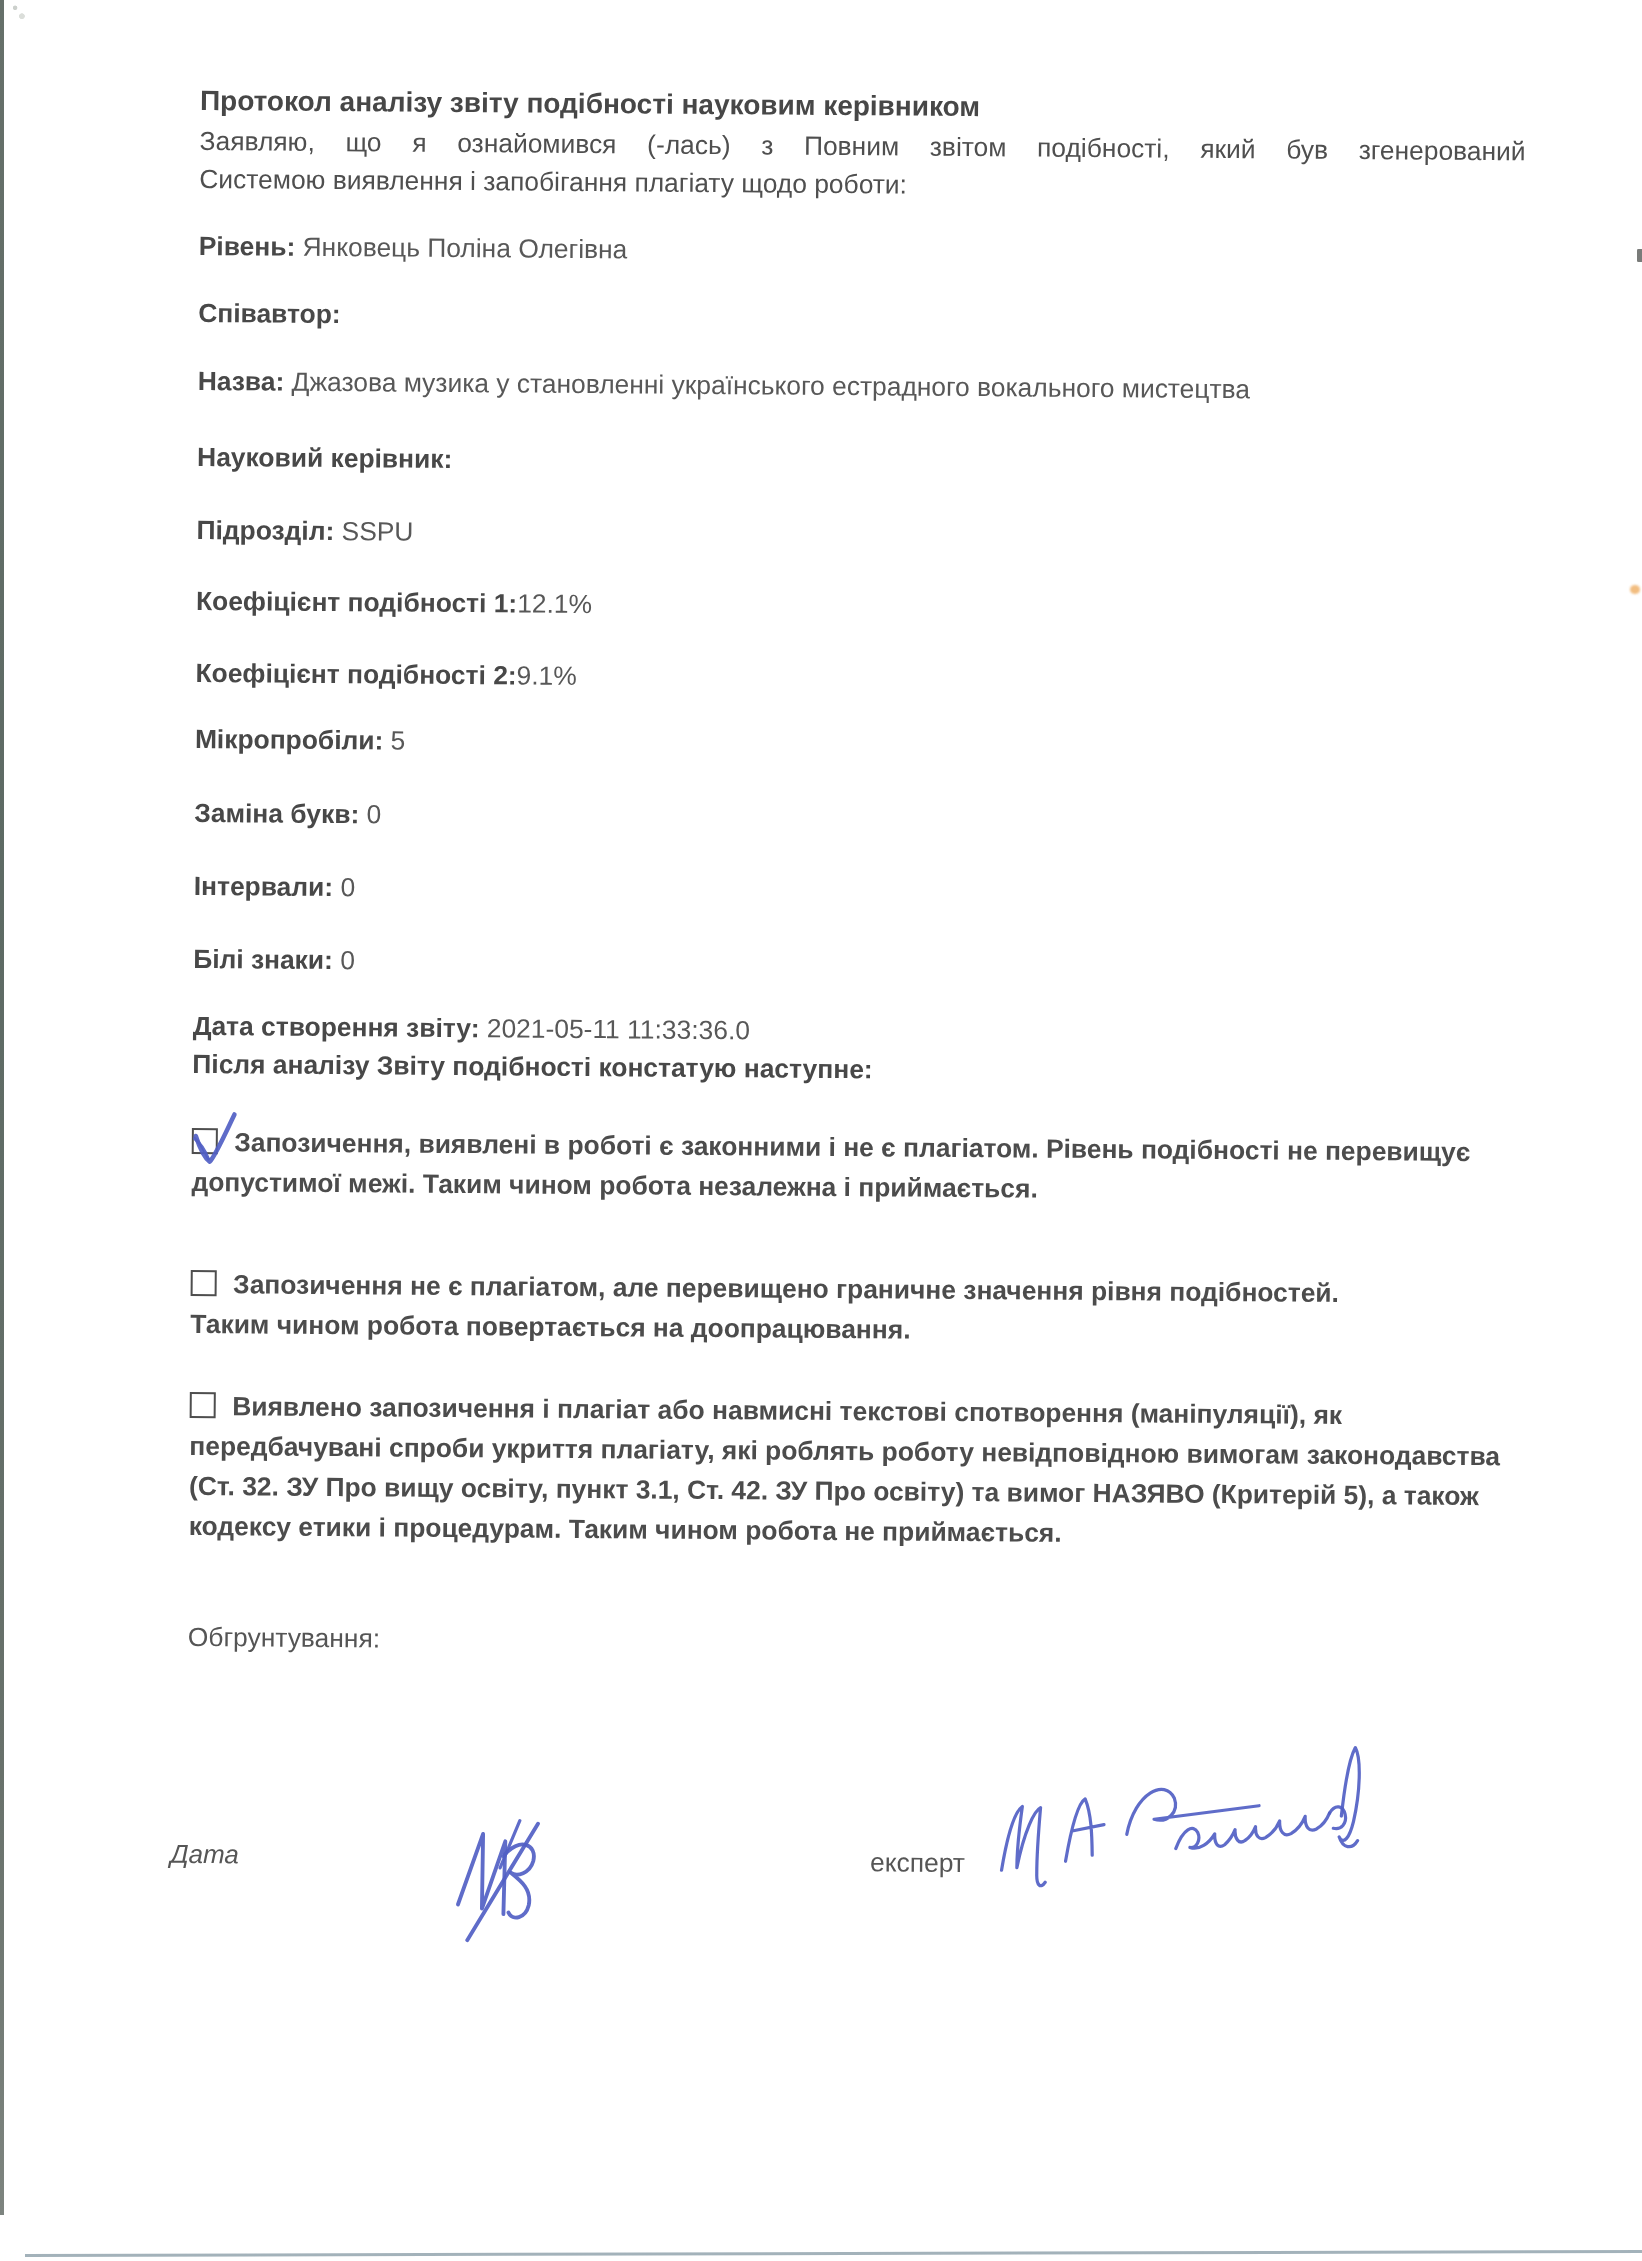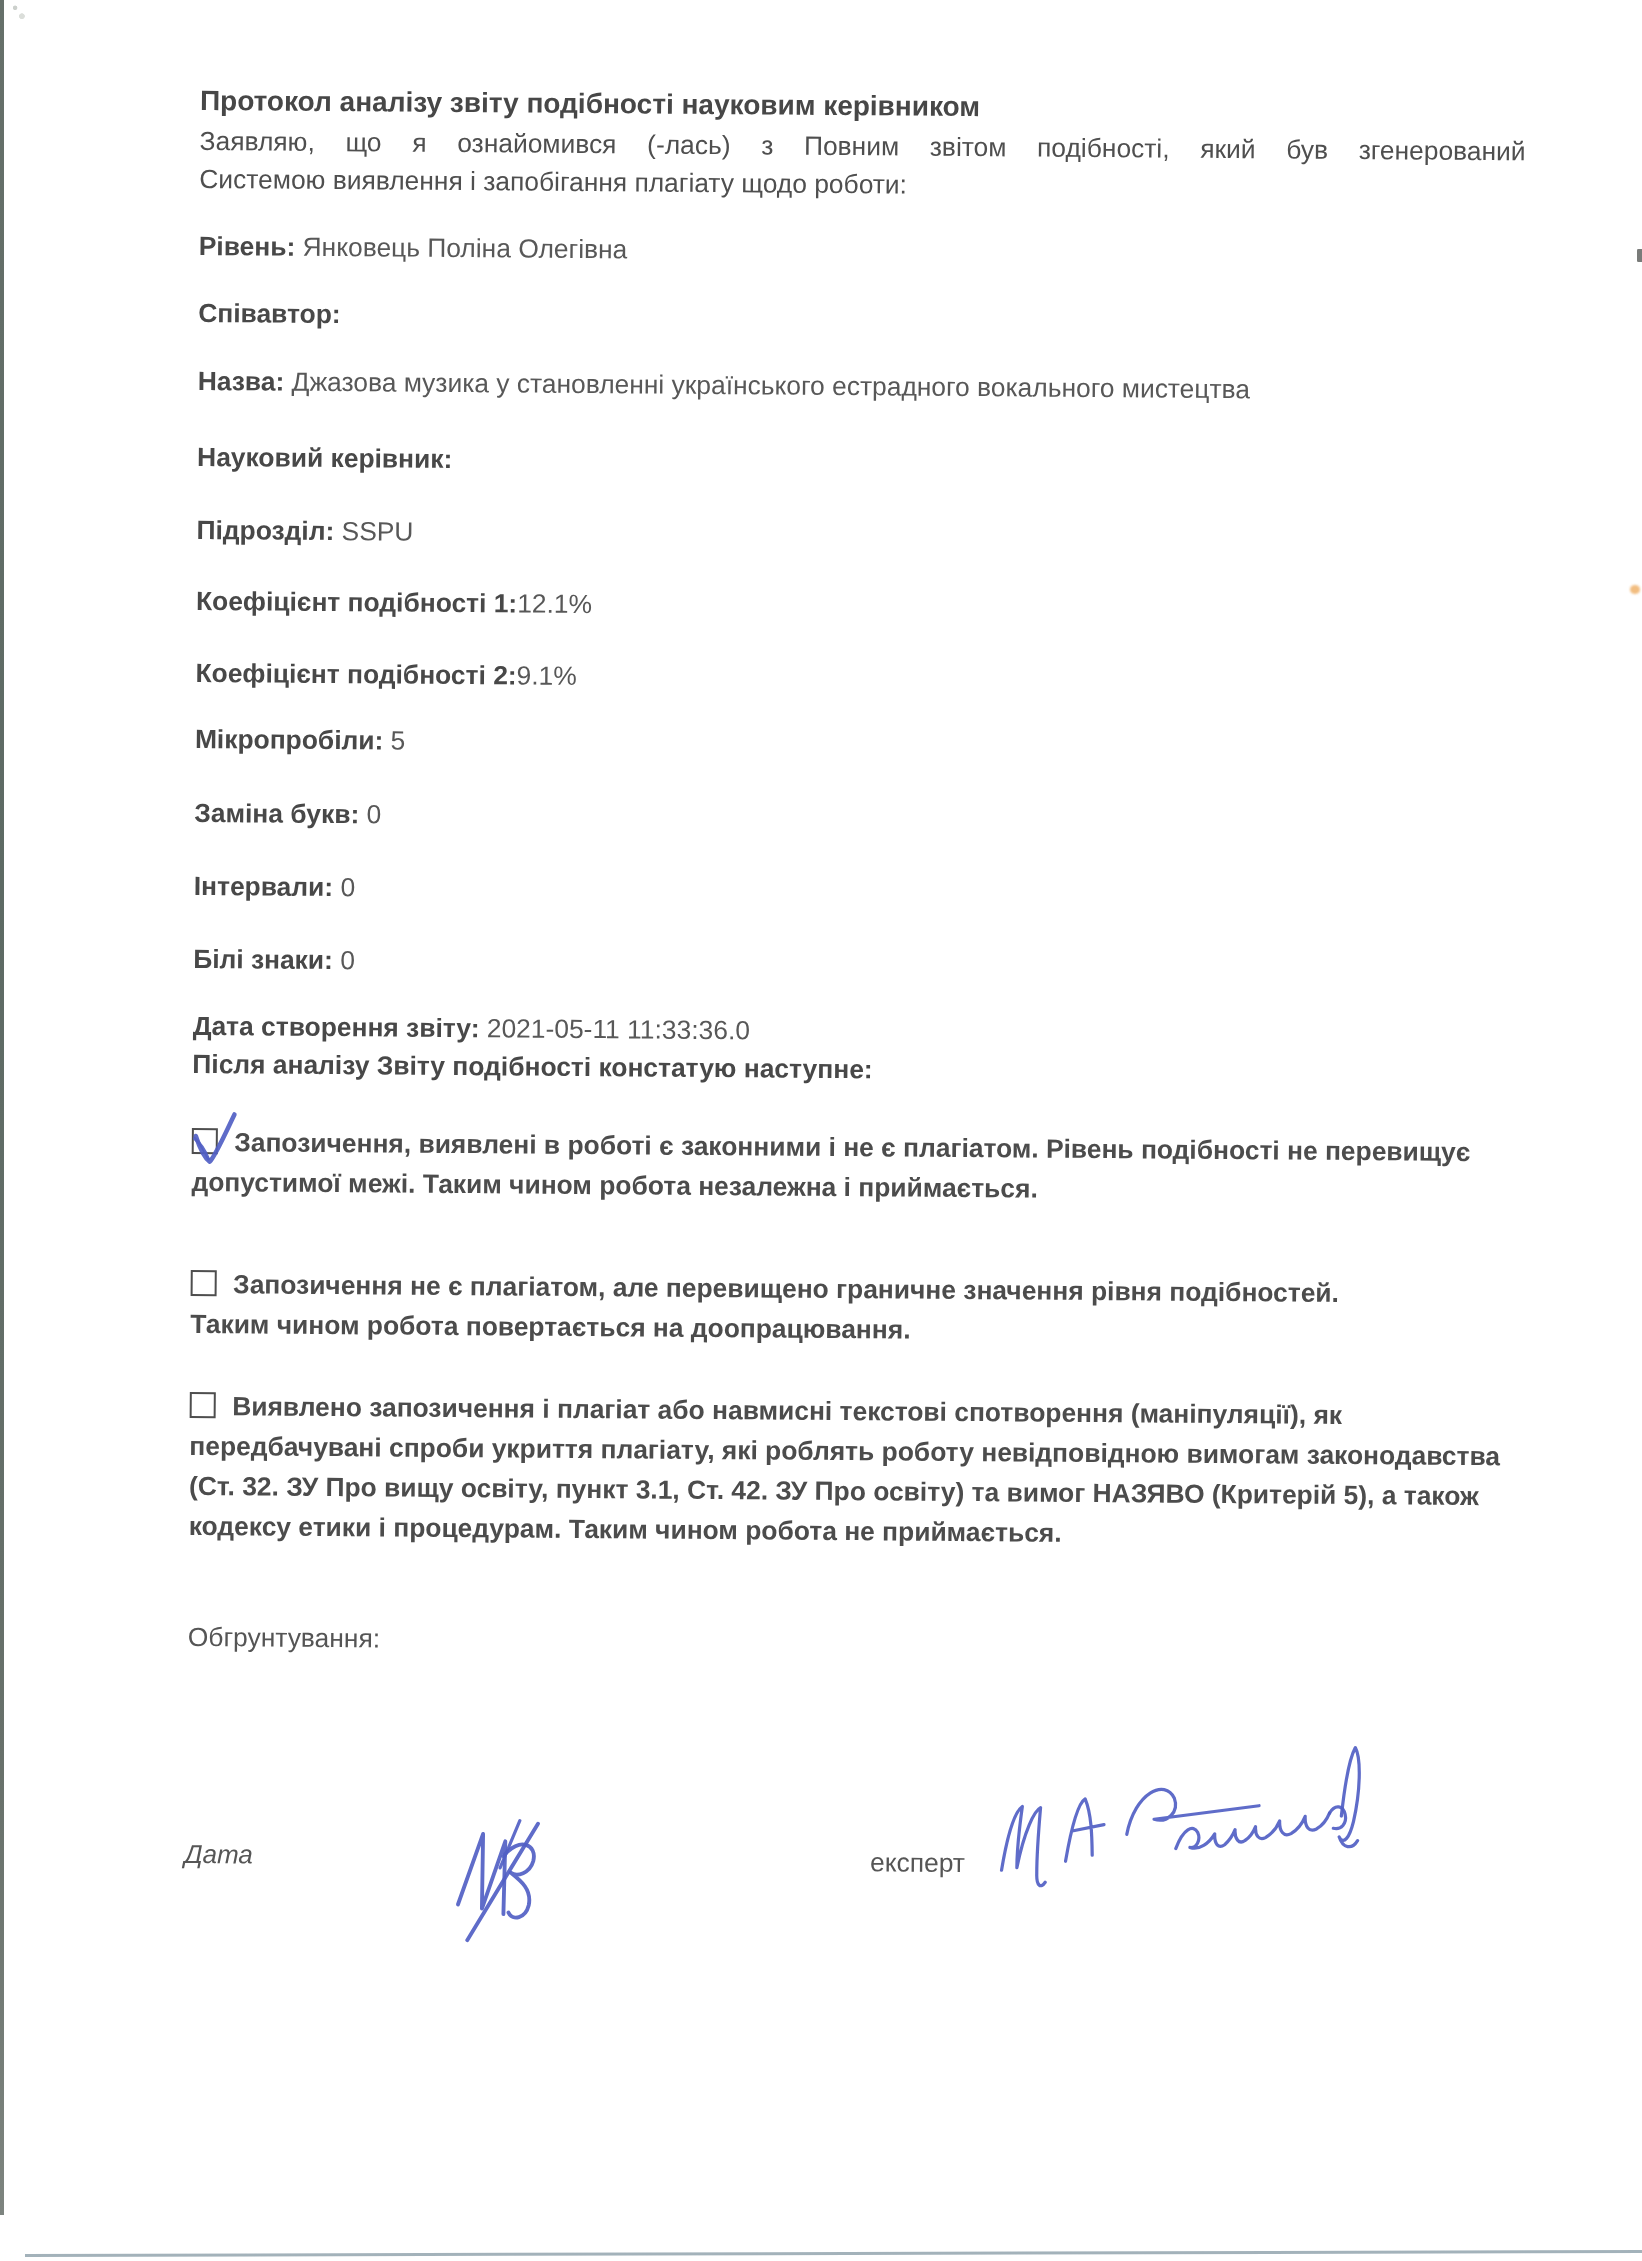--- a/index.html
+++ b/index.html
@@ -46,21 +46,21 @@
   .cbbox{
     position:absolute;left:0;top:0;width:22px;height:22px;
     border:2.6px solid #4e4e4e;background:#fff;
   }
   .checkmark{position:absolute;left:-5.2px;top:-23px;width:59px;height:67px;display:none;}
   .checked .checkmark{display:block;}
   .justification-label{
     left:200px;top:1622px;font-size:26.4px;color:#555555;
   }
   .date-label{
-    left:198px;top:1839px;font-size:26px;font-style:italic;color:#565656;
+    left:184px;top:1839px;font-size:26px;font-style:italic;color:#565656;
   }
   .expert-label{
     left:884px;top:1842px;font-size:26.4px;color:#565656;
   }
   .sig{pointer-events:none;}
   .sig path{fill:none;stroke:#5160c4;stroke-linecap:round;stroke-linejoin:round;opacity:.92;}
   
   .edge-left{
     position:absolute;left:0;top:0;width:3.9px;height:2215px;
     background:linear-gradient(180deg,#66706a 0%,#5d6a64 40%,#68716b 80%,#7d847f 100%);

